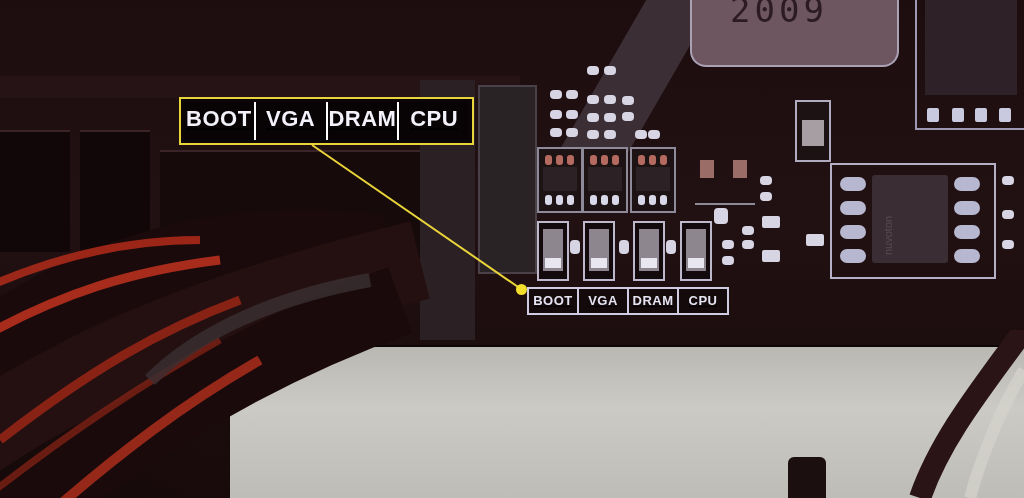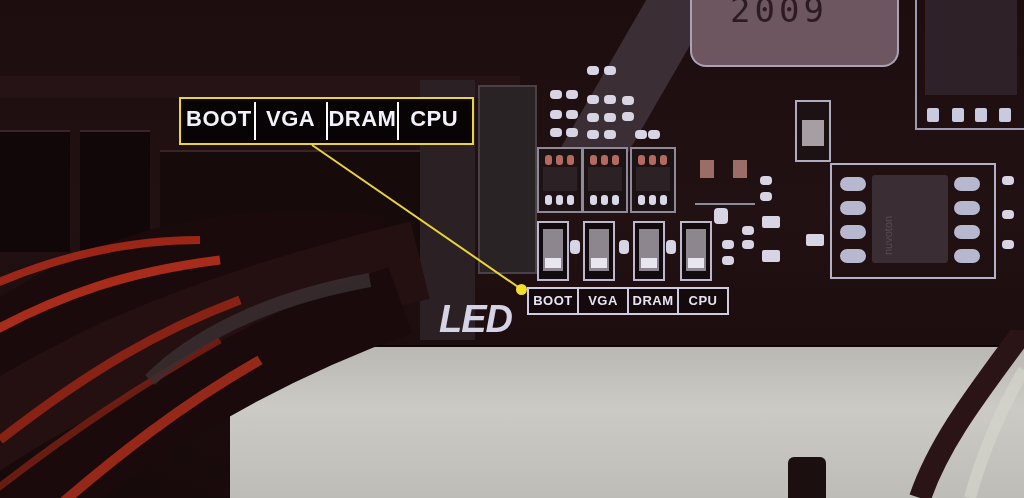--- a/index.html
+++ b/index.html
@@ -43,21 +43,21 @@
   .reg { width:42px; height:62px; border:2px solid #8f8a9a; background:#1d1214; }
   .reg .b { position:absolute; left:4px; top:18px; width:34px; height:24px; background:#2c2226; }
   .reg .leg { position:absolute; width:7px; height:10px; border-radius:3px; }
 
   
   .led { width:28px; height:56px; border:2px solid #bdb8cc; background:#120a0c; }
   .led .cap { position:absolute; left:4px; top:6px; width:20px; height:42px; background:#8e868e; }
   .led .cap i { position:absolute; left:2px; bottom:3px; width:16px; height:10px; background:#e8e7f0; }
 
   
-  .silk-row { display:flex; border:2px solid #cfcbe0; background:#140a0c; }
+  .silk-row { display:flex; border:2px solid #cfcbe0; background:#140a0c;text-decoration:underline; }
   .silk-row .cell { color:#e6e4f2; font-weight:bold; text-align:center; border-right:2px solid #cfcbe0; letter-spacing:0.5px; }
   .silk-row .cell:last-child { border-right:none; }
 
   .led-word { left:439px; top:298px; font-size:38px; font-weight:bold; font-style:italic; color:#d5d3e6; letter-spacing:-1px; }
 
   
   .callout { left:179px; top:97px; width:295px; height:48px; border:2px solid #e9d43a; background:#0c0608; box-sizing:border-box; padding:3px; }
   .callout .silk-row { border:none; height:100%; background:#fff; gap:2px; }
   .callout .cell { background:#080405; color:#f3f2fb; font-size:22px; line-height:34px; border-right:none; flex:1; }
   .dot { left:516px; top:284px; width:11px; height:11px; border-radius:50%; background:#f4de2c; }
@@ -197,21 +197,20 @@
   <div class="smd" style="left:570px;top:240px;width:10px;height:14px"></div>
   <div class="smd" style="left:619px;top:240px;width:10px;height:14px"></div>
   <div class="smd" style="left:666px;top:240px;width:10px;height:14px"></div>
 
   <div class="abs silk-row" style="left:527px;top:287px;height:24px;">
     <div class="cell" style="width:48px;font-size:13px;line-height:24px">BOOT</div>
     <div class="cell" style="width:48px;font-size:13px;line-height:24px">VGA</div>
     <div class="cell" style="width:48px;font-size:13px;line-height:24px">DRAM</div>
     <div class="cell" style="width:48px;font-size:13px;line-height:24px">CPU</div>
   </div>
-  <div class="abs led-word">LED</div>
 
   <div class="abs tray"></div>
   <div class="abs tray-slot"></div>
 
   <svg class="abs" style="left:900px;top:330px" width="124" height="168">
     <path d="M124 0 C 80 60, 40 110, 20 168" stroke="#2a1416" stroke-width="22" fill="none"></path>
     <path d="M124 40 C 100 80, 80 130, 70 168" stroke="#d6d4cc" stroke-width="12" fill="none" opacity=".7"></path>
   </svg>
 
   <svg class="abs cable-bundle" width="560" height="420">

